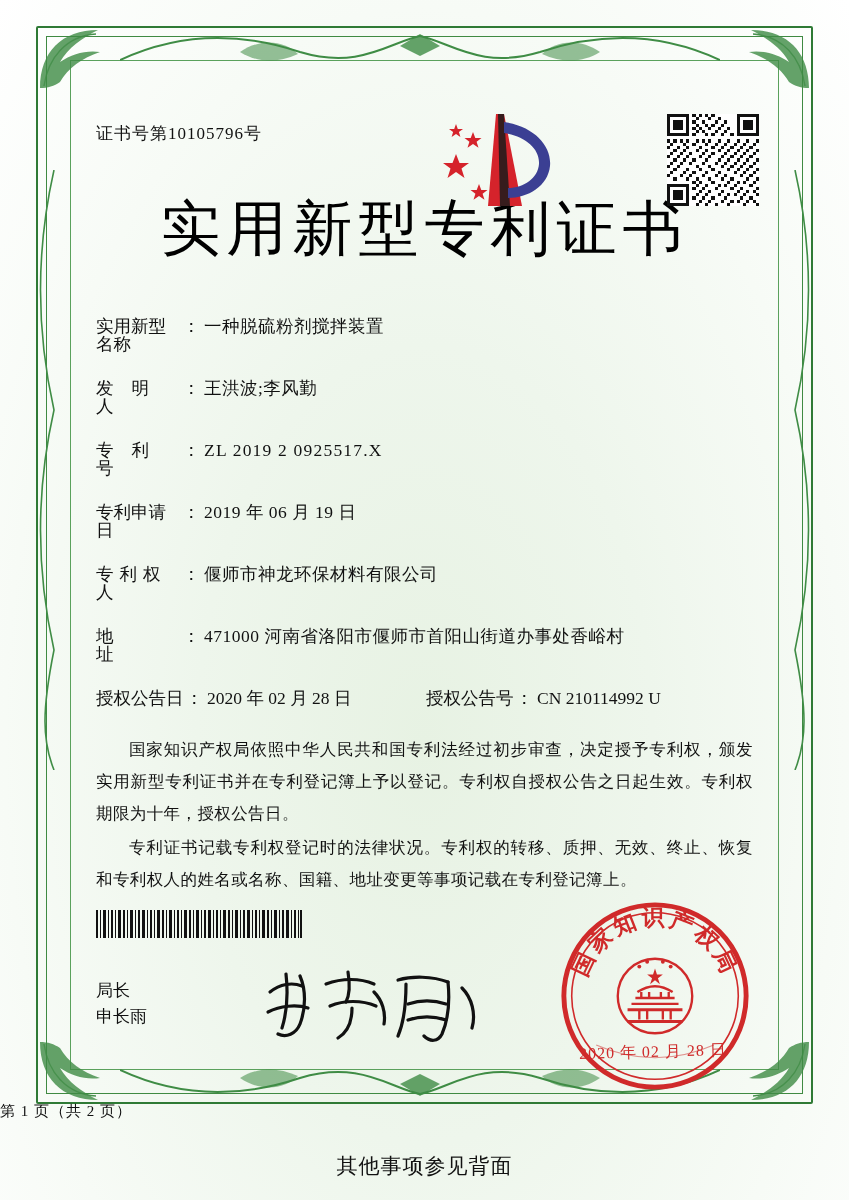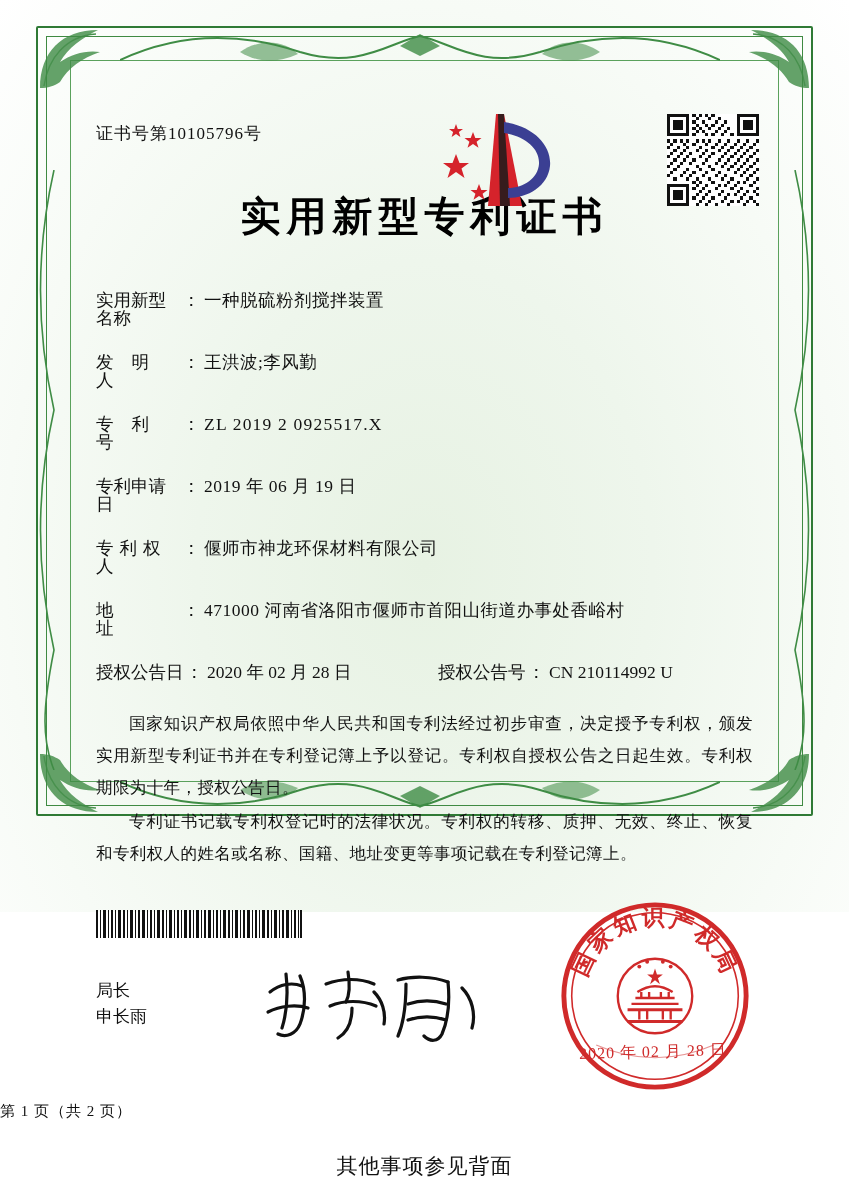--- a/index.html
+++ b/index.html
@@ -5,21 +5,21 @@
   html,body{margin:0;padding:0;}
   body{
     width:849px;height:1200px;
     background:#ffffff;
     font-family:"Liberation Serif","DejaVu Serif",serif;
     color:#111;
     overflow:hidden;
   }
   .page{
     position:relative;
-    width:849px;height:912px;
+    width:849px;height:1200px;
     background:
       radial-gradient(ellipse at 50% 62%, #e7f2e3 0%, #eef6ec 38%, #f7fbf6 70%, #ffffff 100%);
   }
   
   .frame-outer{
     position:absolute;left:36px;top:26px;right:36px;bottom:96px;
     border:2px solid #2f7a35;
     border-radius:2px;
   }
   .frame-inner{
@@ -62,38 +62,38 @@
   .logo{
     position:absolute;left:330px;top:6px;width:150px;height:110px;
   }
   .qr{
     position:absolute;right:-6px;top:14px;width:92px;height:92px;
   }
 
   .title{
     text-align:center;
     font-family:"Liberation Sans","DejaVu Sans",sans-serif;
-    font-weight:bold;
-    font-size:40px;
+    font-weight:normal;
+    font-size:60px;
     letter-spacing:6px;
     margin-top:44px;
     color:#000;
   }
 
   .fields{margin-top:48px;font-size:17.5px;line-height:1;}
   .row{display:flex;align-items:baseline;margin-bottom:27px;}
   .lbl{
     width:108px;flex:0 0 108px;
     display:flex;justify-content:space-between;
     letter-spacing:0;
   }
   .colon{margin:0 4px 0 2px;}
   .val{flex:1;letter-spacing:.5px;}
   .val.mono{font-family:Liberation Serif, serif;letter-spacing:1.2px;}
-  .row-two{display:flex;align-items:flex-start;margin-bottom:22px;gap:12px;}
+  .row-two{display:flex;align-items:flex-start;margin-bottom:22px;}
   .half-left{display:flex;align-items:baseline;width:330px;}
   .half-right{display:flex;align-items:baseline;}
   .lbl2{white-space:nowrap;}
 
   .para{
     margin-top:26px;
     font-size:16.5px;
     line-height:1.95;
     text-align:justify;
     text-justify:inter-ideograph;

